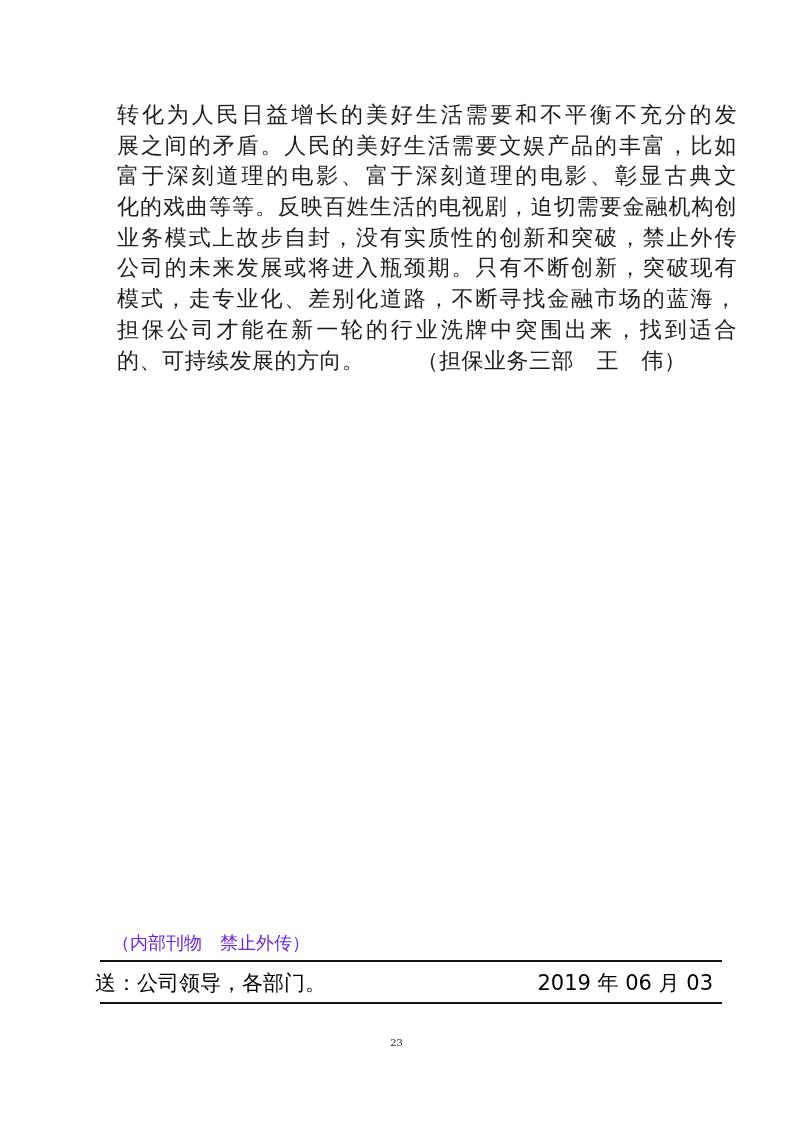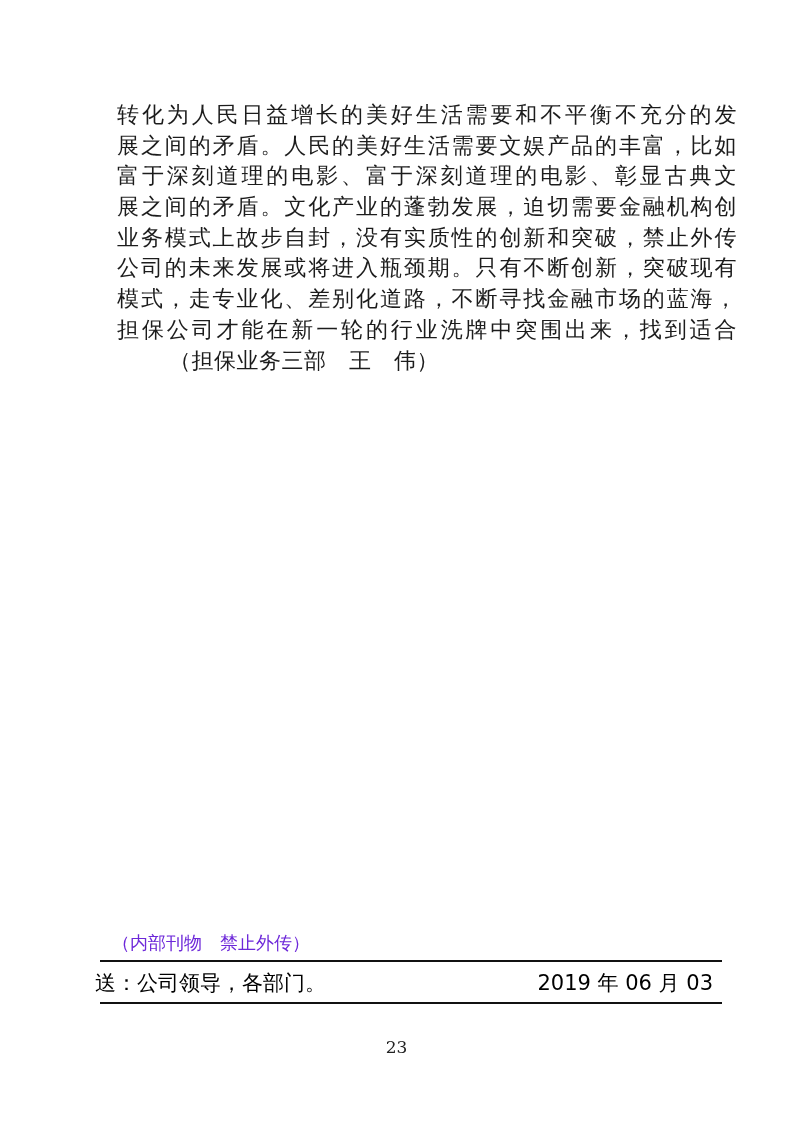--- a/index.html
+++ b/index.html
@@ -86,39 +86,40 @@
     white-space: pre;
     padding-right: 9px;
   }
   .page-number {
     position: absolute;
     left: 0;
     top: 1037px;
     width: 793px;
     text-align: center;
     font-family: "DejaVu Serif", "Liberation Serif", serif;
-    font-size: 17px;
+    font-size: 10px;
     color: #222222;
   }
 </style>
 </head>
 <body>
 
 <div class="page">
 
   <div class="body-text">
     <div class="body-line">转化为人民日益增长的美好生活需要和不平衡不充分的发</div>
     <div class="body-line">展之间的矛盾。人民的美好生活需要文娱产品的丰富，比如</div>
     <div class="body-line">富于深刻道理的电影、富于深刻道理的电影、彰显古典文</div>
-    <div class="body-line">展之间的矛盾。文化产业的蓬勃发展，迫切需要金融机构创</div>
+    <div class="body-line">化的戏曲等等。反映百姓生活的电视剧，迫切需要金融机构创</div>
     <div class="body-line">业务模式上故步自封，没有实质性的创新和突破，禁止外传</div>
     <div class="body-line">公司的未来发展或将进入瓶颈期。只有不断创新，突破现有</div>
     <div class="body-line">模式，走专业化、差别化道路，不断寻找金融市场的蓝海，</div>
     <div class="body-line">担保公司才能在新一轮的行业洗牌中突围出来，找到适合</div>
     <div class="closing-line">
+      <span>的、可持续发展的方向。</span>
       <span class="gap"></span>
       <span>（担保业务三部　王　伟）</span>
     </div>
   </div>
 
   <div class="footer-note">（内部刊物　禁止外传）</div>
 
   <div class="rule rule-top"></div>
 
   <div class="distribution-row">

